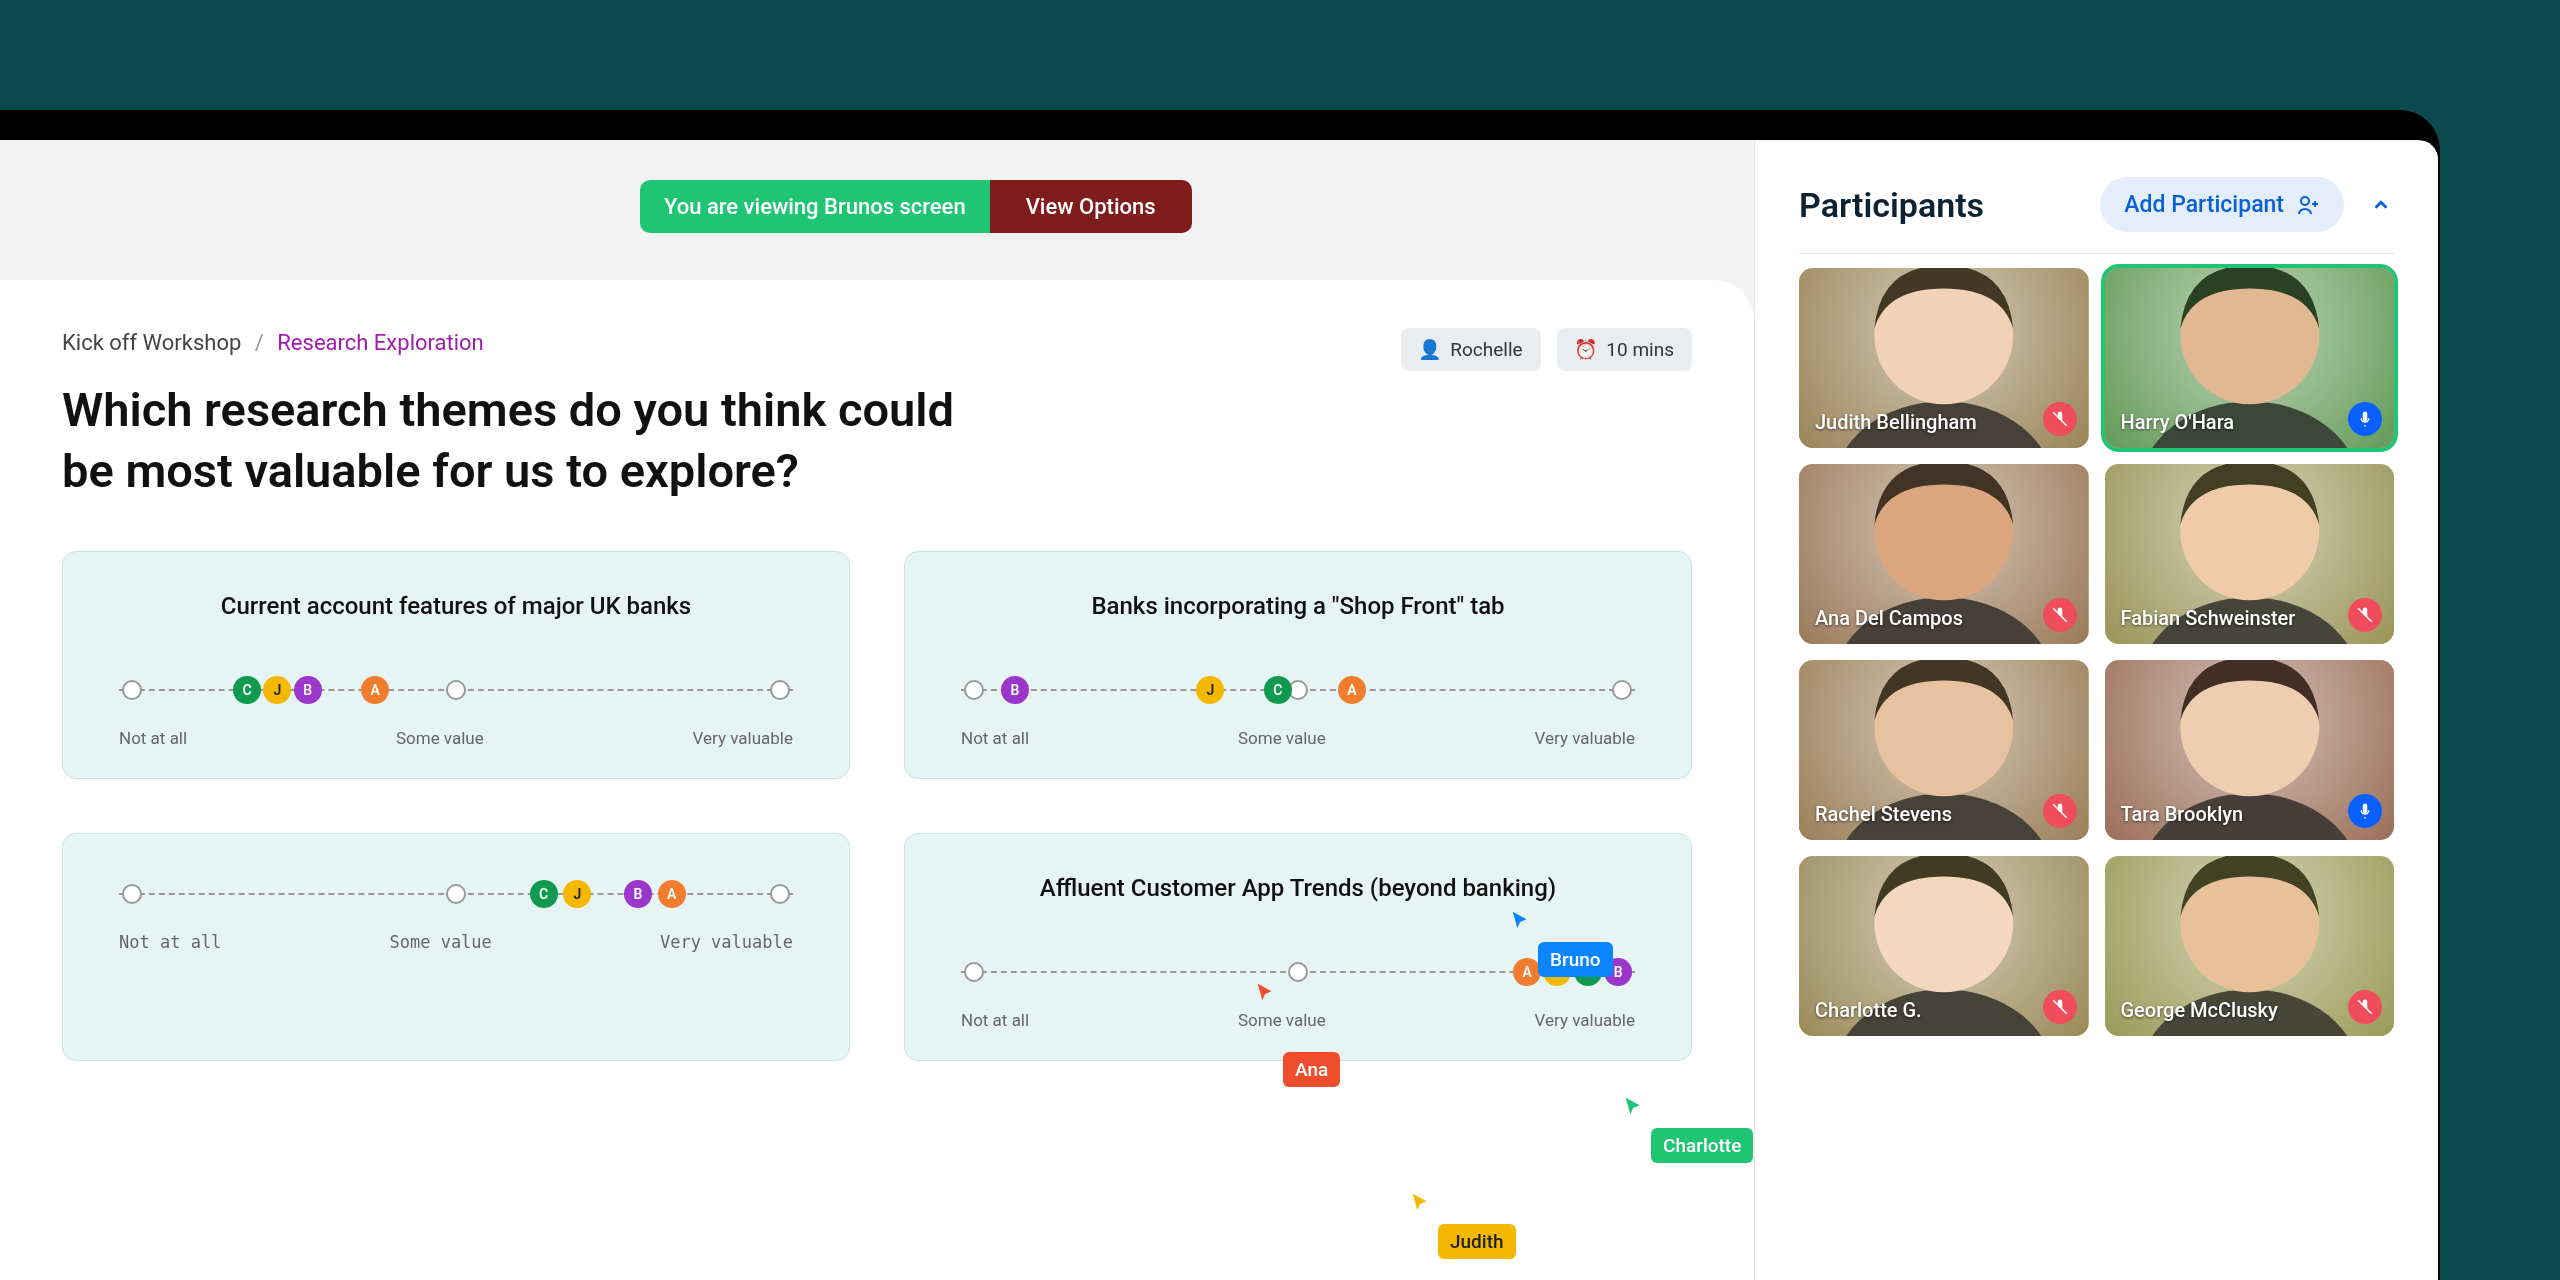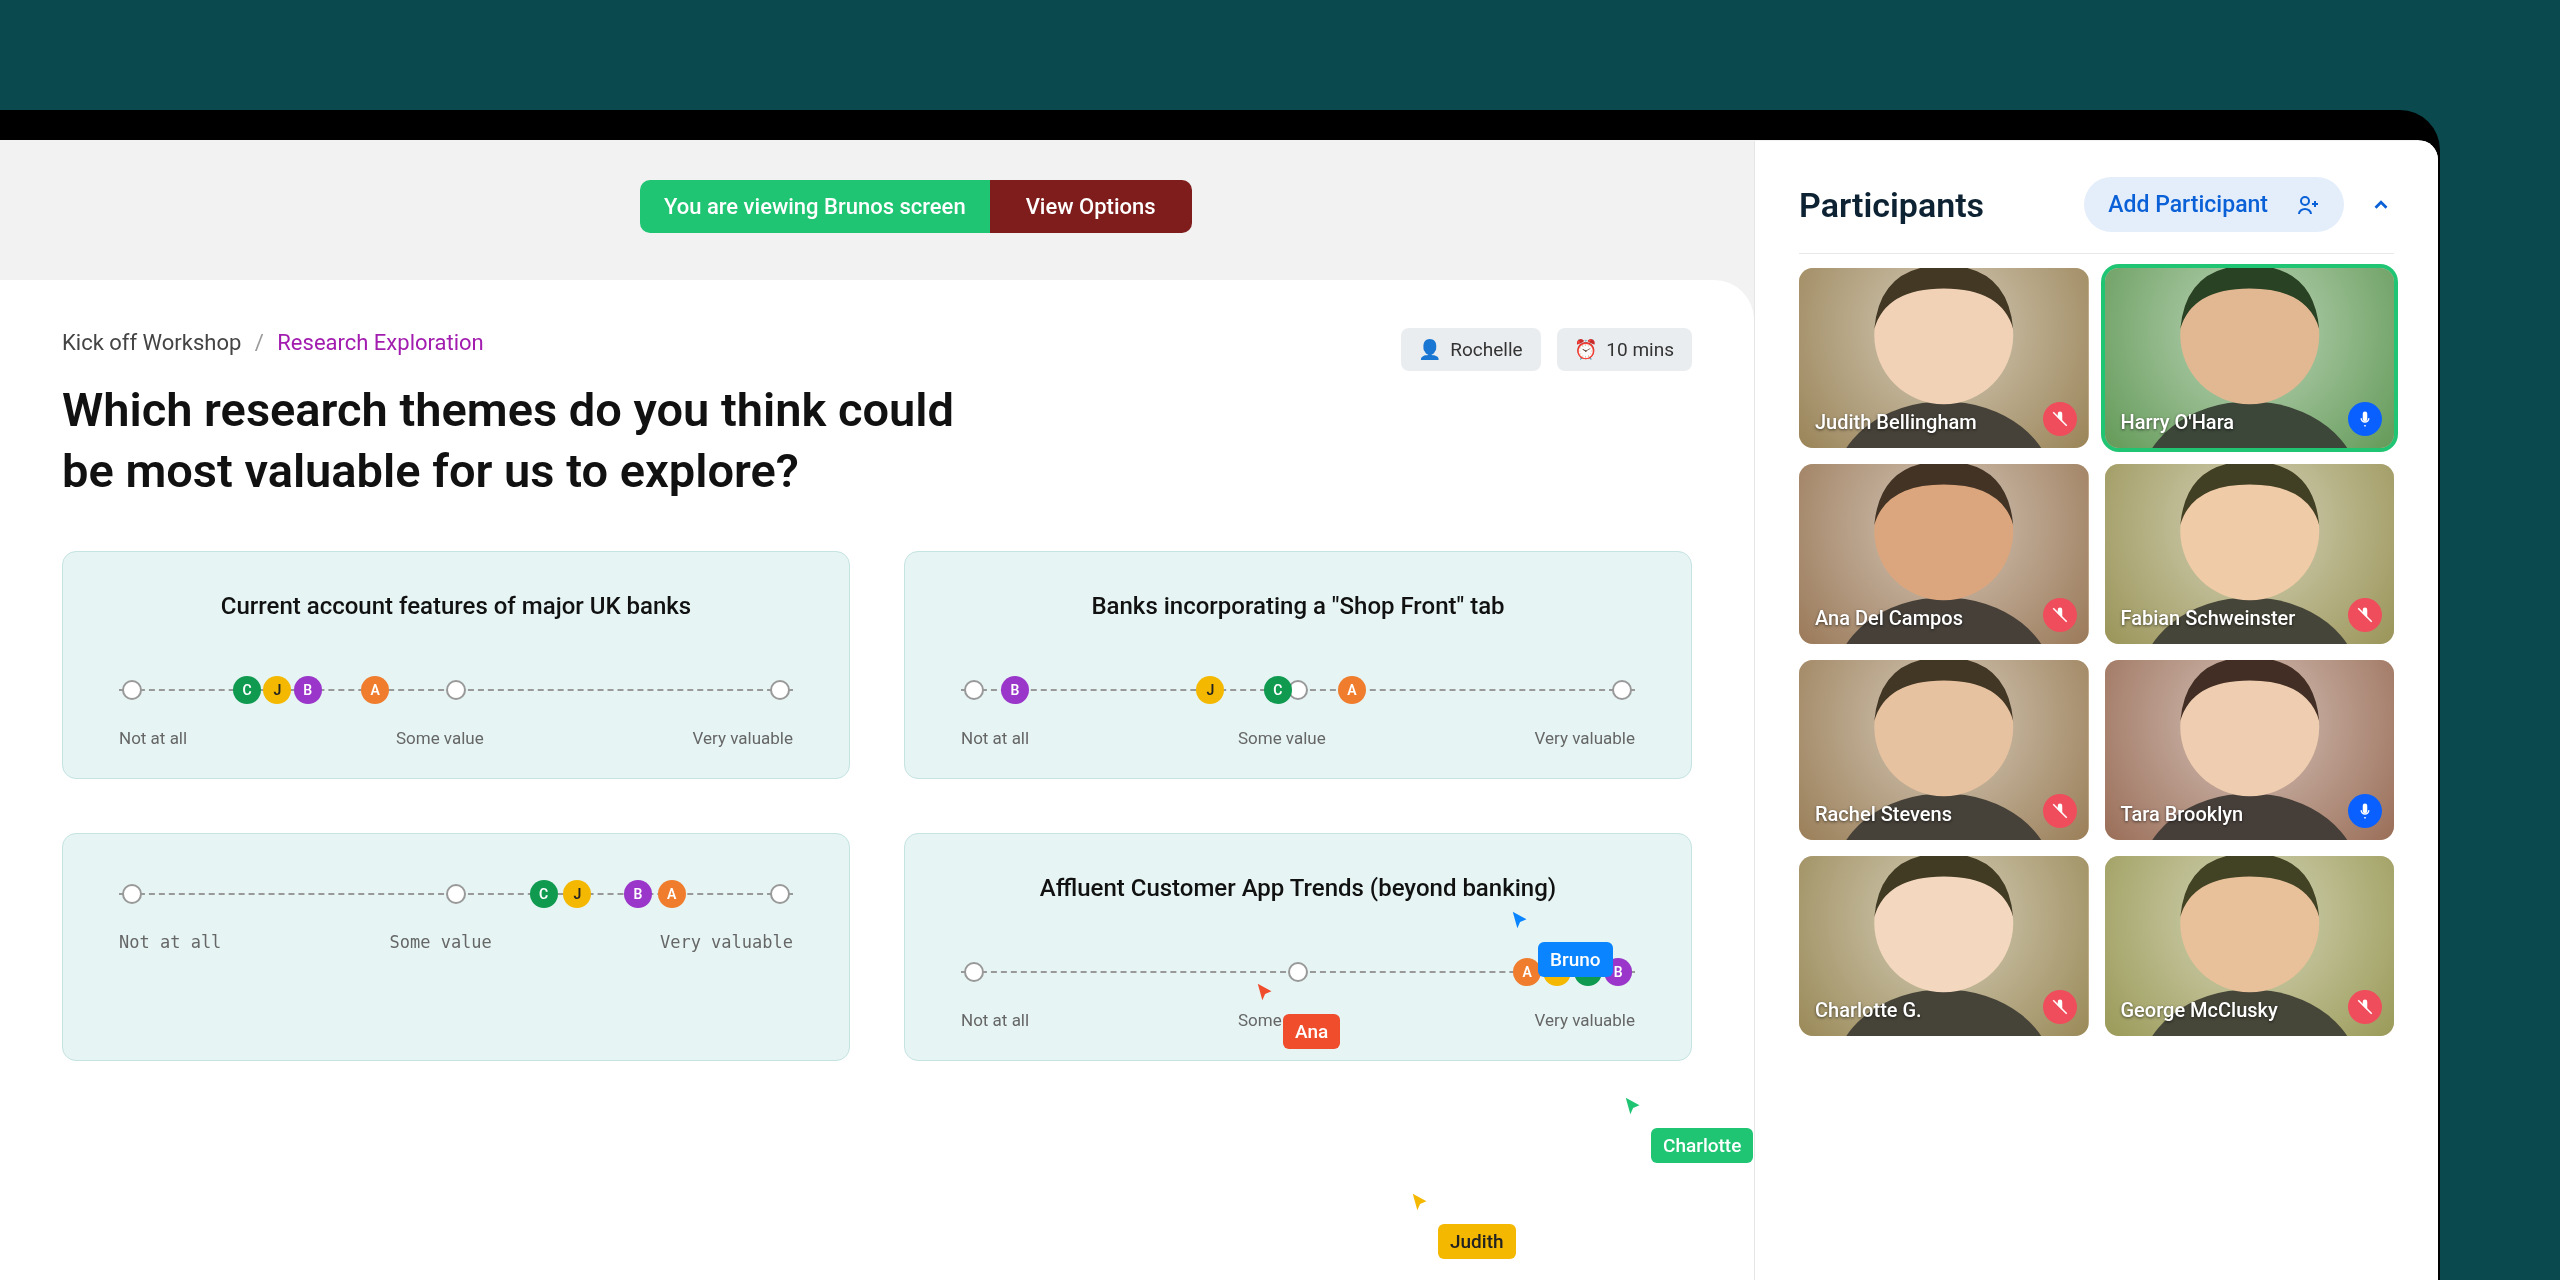--- a/index.html
+++ b/index.html
@@ -217,21 +217,21 @@
   }
   .add-participant {
     background: #e4eefa;
     color: #0a60d6;
     border-radius: 40px;
     padding: 14px 24px;
     font-size: 23px;
     font-weight: 500;
     display: flex;
     align-items: center;
-    gap: 28px;
+    gap: 12px;
     cursor: pointer;
   }
   .chevron-up {
     width: 26px;
     height: 26px;
     display: flex;
     align-items: center;
     justify-content: center;
     cursor: pointer;
   }
@@ -391,21 +391,21 @@
     </div>
   </div>
         </div>
 
       <div class="cursor c-bruno" style="left:1510px; top:630px;">
         <svg viewBox="0 0 24 24">
             <path d="M3 2l5 18 3-7 7-3z"></path>
           </svg>
         <div class="cursor-label">Bruno</div>
       </div>
-      <div class="cursor c-ana" style="left:1255px; top:702px;">
+      <div class="cursor c-ana" style="left:1255px; top:702px;gap:38px;">
         <svg viewBox="0 0 24 24">
             <path d="M3 2l5 18 3-7 7-3z"></path>
           </svg>
         <div class="cursor-label">Ana</div>
       </div>
       <div class="cursor c-charlotte" style="left:1623px; top:816px;">
         <svg viewBox="0 0 24 24">
             <path d="M3 2l5 18 3-7 7-3z"></path>
           </svg>
         <div class="cursor-label">Charlotte</div>

